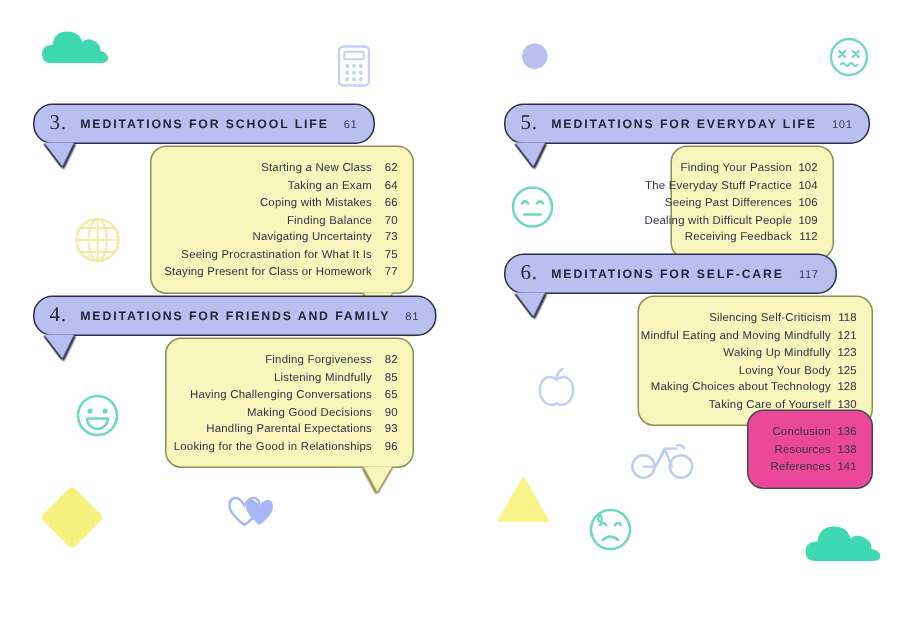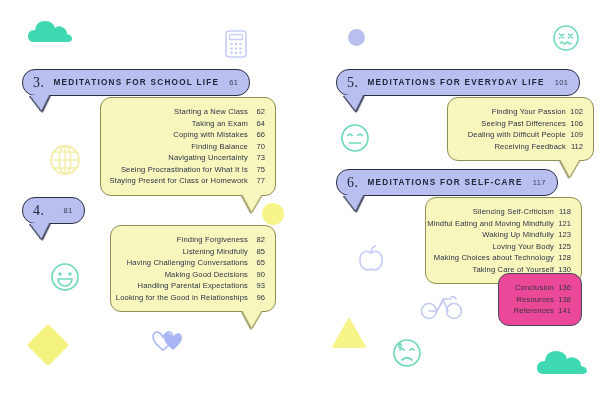--- a/index.html
+++ b/index.html
@@ -197,20 +197,21 @@
       </div>
     <div class="row">
         <span class="t">Staying Present for Class or Homework</span>
         <span class="p">77</span>
       </div>
     <span class="tail-br"></span>
   </div>
 
   <div class="chapter" style="left:22px;top:197px;">
     <span class="num">4.</span>
+    <span class="ctitle">MEDITATIONS FOR FRIENDS AND FAMILY</span>
     <span class="cpage">81</span>
     <span class="tail-bl"></span>
   </div>
 
   <div class="listbox" style="left:110px;top:225px;width:166px;">
     <div class="row">
         <span class="t">Finding Forgiveness</span>
         <span class="p">82</span>
       </div>
     <div class="row">
@@ -236,24 +237,28 @@
     <span class="tail-br"></span>
   </div>
 
   <div class="chapter" style="left:336px;top:69px;">
     <span class="num">5.</span>
     <span class="ctitle">MEDITATIONS FOR EVERYDAY LIFE</span>
     <span class="cpage">101</span>
     <span class="tail-bl"></span>
   </div>
 
-  <div class="listbox" style="left:447px;top:97px;width:147px;">
+  <div class="listbox" style="left:447px;top:97px;width:109px;">
     <div class="row">
         <span class="t">Finding Your Passion</span>
         <span class="p">102</span>
+      </div>
+    <div class="row">
+        <span class="t">The Everyday Stuff Practice</span>
+        <span class="p">104</span>
       </div>
     <div class="row">
         <span class="t">Seeing Past Differences</span>
         <span class="p">106</span>
       </div>
     <div class="row">
         <span class="t">Dealing with Difficult People</span>
         <span class="p">109</span>
       </div>
     <div class="row">

